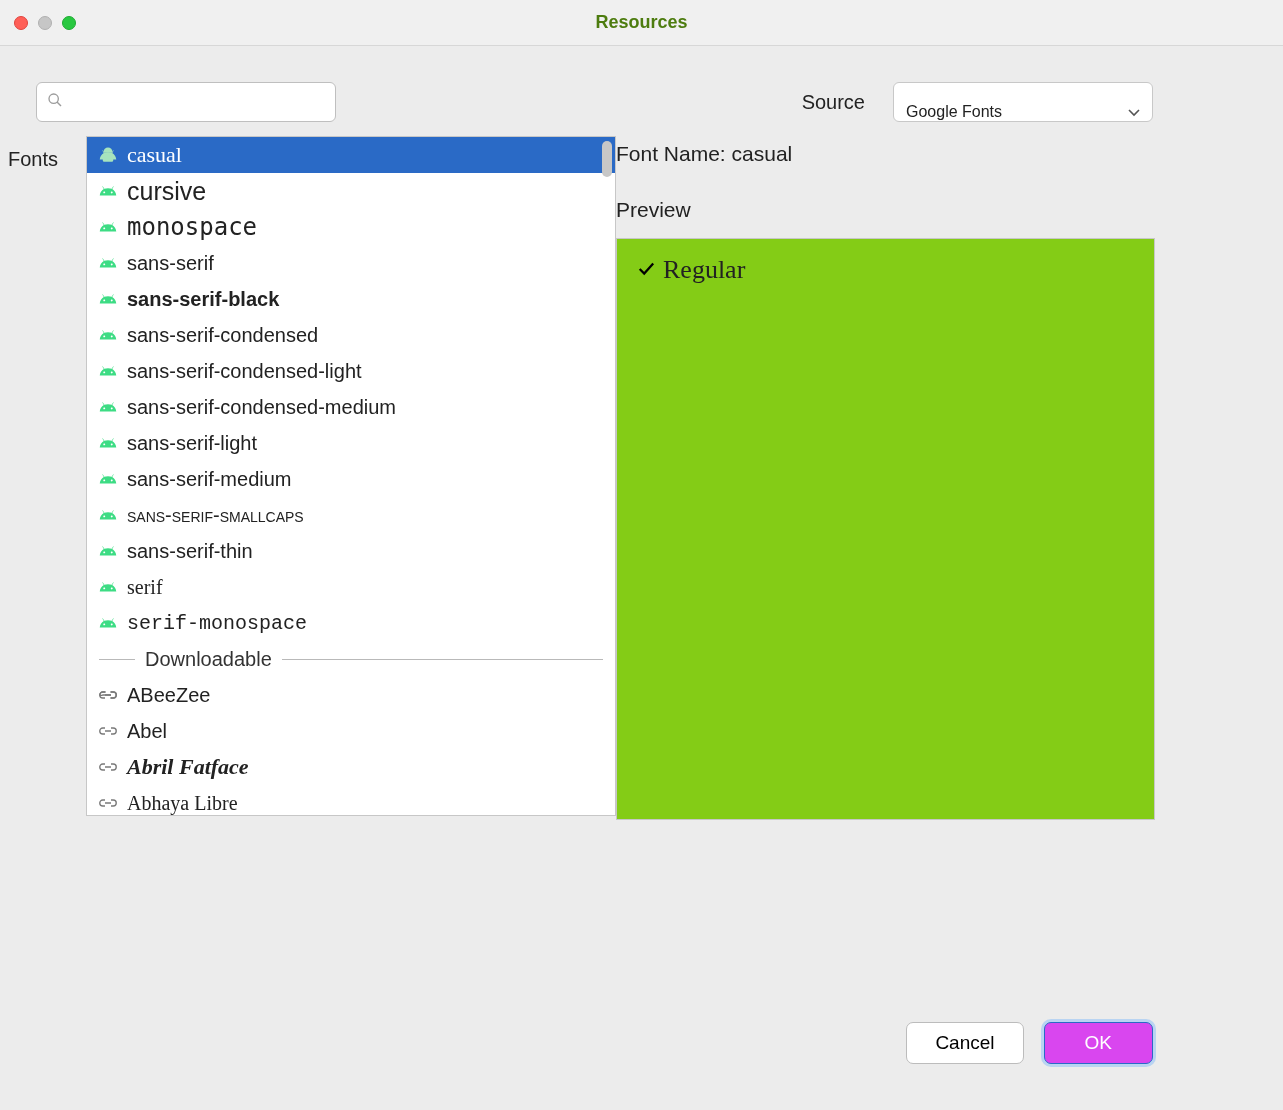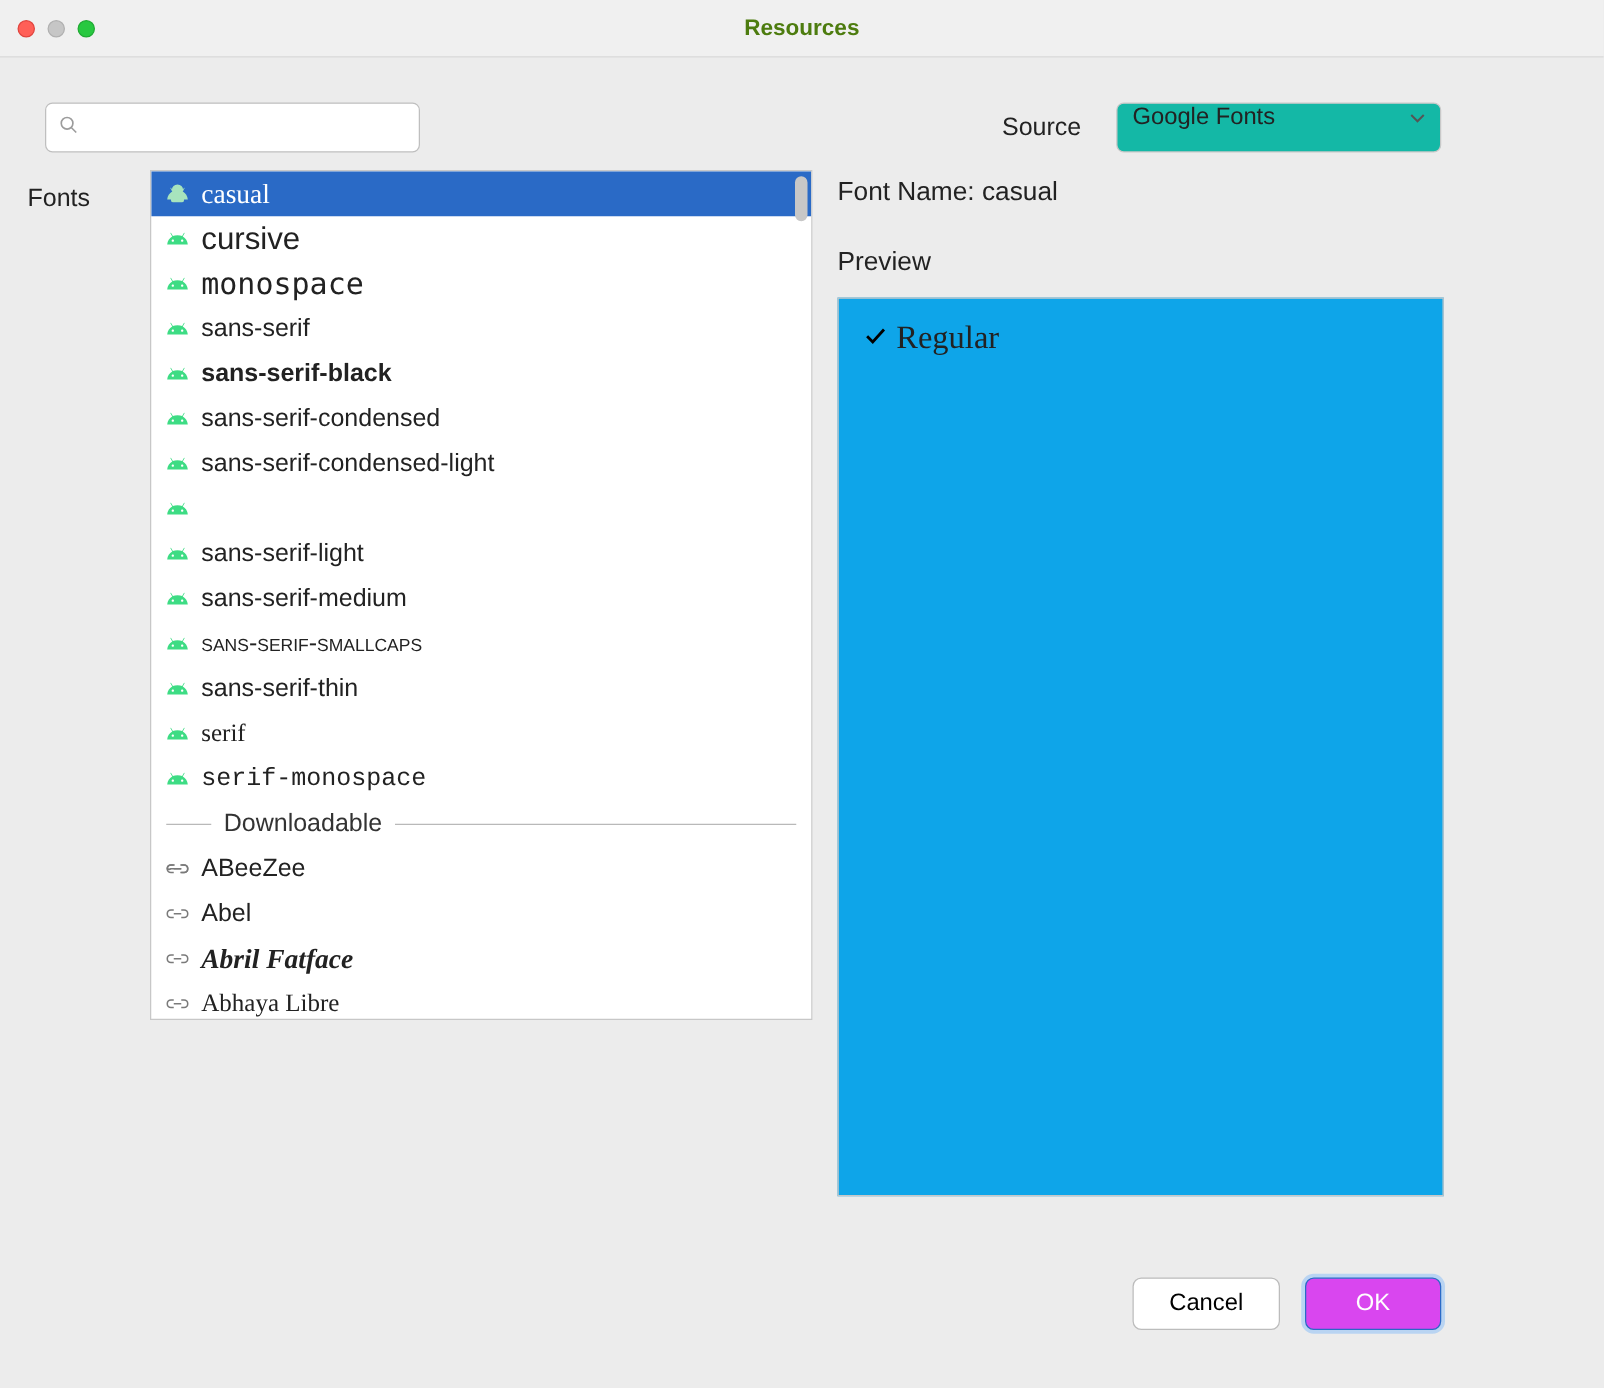--- a/index.html
+++ b/index.html
@@ -10,24 +10,24 @@
     .dot.red{background:#ff5f57;border:1px solid #e0443e}
     .dot.yel{background:#c6c6c6;border:1px solid #b0b0b0}
     .dot.grn{background:#28c840;border:1px solid #1faa33}
     .title{position:absolute;left:50%;transform:translateX(-50%);font-weight:600;font-size:18px;color:#4d7c0f}
     .toprow{display:flex;align-items:center;padding:36px 130px 14px 36px;gap:20px}
     .search{width:300px;height:40px;border:1px solid #bfbfbf;border-radius:6px;background:#fff;display:flex;align-items:center;padding:0 10px}
     .search svg{width:16px;height:16px;fill:none;stroke:#9c9c9c;stroke-width:2}
     .search input{border:none;outline:none;font-size:17px;margin-left:6px;flex:1;background:transparent}
     .spacer{flex:1}
     .srclabel{font-size:20px;color:#222;margin-right:8px}
-    .select{width:260px;height:40px;border:1px solid #c8c8c8;border-radius:6px;background:#14b8a6;display:flex;align-items:flex-start;padding:0 12px;font-size:19px;position:relative}
+    .select{width:260px;height:40px;border:1px solid #c8c8c8;border-radius:6px;background:#ffffff;display:flex;align-items:flex-end;padding:0 12px;font-size:16px;position:relative}
     .select .chev{position:absolute;right:12px}
     .select .chev svg{width:12px;height:8px}
-    .main{display:flex;padding:0 128px 0 22px;gap:20px}
+    .main{display:flex;padding:0 128px 0 8px;}
     .leftcol{width:78px;padding-top:12px;font-size:20px;text-align:left}
     .listpanel{width:530px;height:680px;border:1px solid #c7c7c7;background:#fff;position:relative;overflow:hidden}
     .listinner{height:100%;overflow:hidden}
     .row{height:36px;display:flex;align-items:center;padding:0 12px;gap:10px;font-size:20px;cursor:default}
     .row.sel{background:#2a6ac6;color:#fff}
     .row .ico{width:18px;display:flex;justify-content:center}
     .android-ico svg{width:18px;height:18px;fill:#3ddc84}
     .row.sel .android-ico svg{fill:#a7e4bd}
     .link-ico svg{width:20px;height:12px;fill:none;stroke:#7a7a7a;stroke-width:1.8}
     .casual-font{font-family:"Comic Sans MS","Marker Felt",cursive;font-size:22px}
@@ -36,21 +36,21 @@
     .sans-font{font-family:Helvetica,Arial,sans-serif}
     .serif-font{font-family:Georgia,serif}
     .serifmono-font{font-family:"Courier New",monospace}
     .divider{height:36px;display:flex;align-items:center;font-size:20px;color:#333;padding:0 12px}
     .divider .line{flex:0 0 36px;height:1px;background:#b9b9b9;margin-right:10px}
     .divider .line2{flex:1;height:1px;background:#b9b9b9;margin-left:10px}
     .scrollbarthumb{position:absolute;top:4px;right:3px;width:10px;height:36px;background:#c7c7c7;border-radius:5px}
     .detail{flex:1;padding-top:6px}
     .fname{font-size:21px;margin-bottom:32px}
     .plabel{font-size:21px;margin-bottom:16px}
-    .previewbox{border:1px solid #c7c7c7;background:#0ea5e9;height:719px;padding:16px 20px}
+    .previewbox{border:1px solid #c7c7c7;background:#84cc16;height:582px;padding:16px 20px}
     .pitem{display:flex;align-items:center;gap:8px;font-size:26px;font-family:"Comic Sans MS","Marker Felt",cursive}
     .check svg{width:18px;height:18px;stroke:#000;stroke-width:2.5;fill:none}
     .footer{position:absolute;bottom:46px;right:130px;display:flex;gap:20px}
     .btn{height:42px;border-radius:7px;border:1px solid #bcbcbc;background:#fff;font-size:19px;padding:0 28px;cursor:pointer}
     .btn.primary{background:#d946ef;color:#fff;border:1px solid #2a6ac6;box-shadow:0 0 0 3px #b9d4f2;padding:0 40px}
     .abril{font-family:"Times New Roman",serif;font-weight:900;font-style:italic;font-size:22px}
   </style>
 </head>
 <body>
 
@@ -146,20 +146,21 @@
             </svg>
           </span>
           <span class="sans-font" style="font-weight:300;font-stretch:condensed">sans-serif-condensed-light</span>
         </div>
       <div class="row">
           <span class="ico android-ico">
             <svg viewBox="0 0 24 24">
               <path d="M17.6 9.48l1.84-3.18c.16-.31.04-.59-.27-.59-.13 0-.26.07-.34.2l-1.88 3.24c-1.4-.62-2.97-.96-4.95-.96s-3.55.34-4.95.96L5.17 5.91c-.08-.13-.21-.2-.34-.2-.31 0-.43.28-.27.59L6.4 9.48C3.3 11.25 1.28 14.44 1 18h22c-.28-3.56-2.3-6.75-5.4-8.52zM7 15.25c-.69 0-1.25-.56-1.25-1.25s.56-1.25 1.25-1.25 1.25.56 1.25 1.25-.56 1.25-1.25 1.25zm10 0c-.69 0-1.25-.56-1.25-1.25s.56-1.25 1.25-1.25 1.25.56 1.25 1.25-.56 1.25-1.25 1.25z"></path>
             </svg>
           </span>
+          <span class="sans-font" style="font-weight:500;font-stretch:condensed">sans-serif-condensed-medium</span>
         </div>
       <div class="row">
           <span class="ico android-ico">
             <svg viewBox="0 0 24 24">
               <path d="M17.6 9.48l1.84-3.18c.16-.31.04-.59-.27-.59-.13 0-.26.07-.34.2l-1.88 3.24c-1.4-.62-2.97-.96-4.95-.96s-3.55.34-4.95.96L5.17 5.91c-.08-.13-.21-.2-.34-.2-.31 0-.43.28-.27.59L6.4 9.48C3.3 11.25 1.28 14.44 1 18h22c-.28-3.56-2.3-6.75-5.4-8.52zM7 15.25c-.69 0-1.25-.56-1.25-1.25s.56-1.25 1.25-1.25 1.25.56 1.25 1.25-.56 1.25-1.25 1.25zm10 0c-.69 0-1.25-.56-1.25-1.25s.56-1.25 1.25-1.25 1.25.56 1.25 1.25-.56 1.25-1.25 1.25z"></path>
             </svg>
           </span>
           <span class="sans-font" style="font-weight:300">sans-serif-light</span>
         </div>
       <div class="row">

